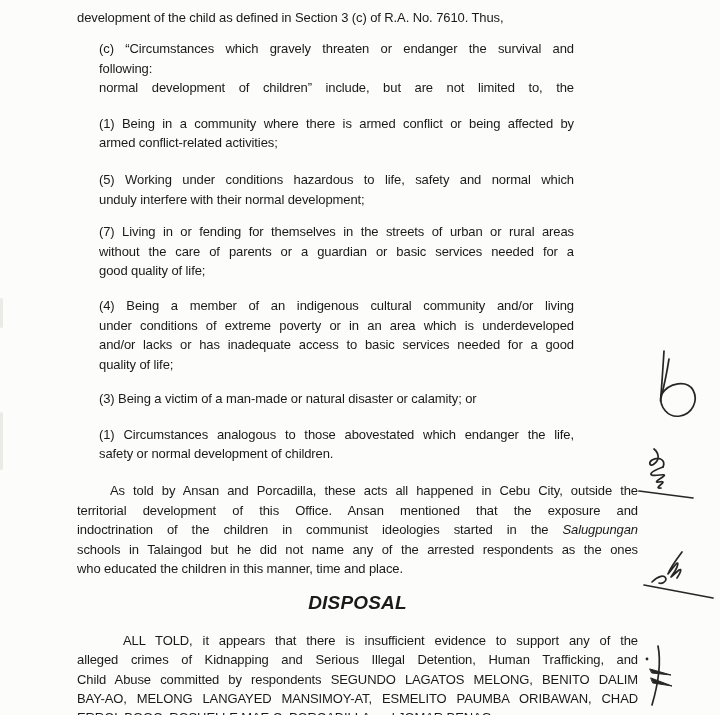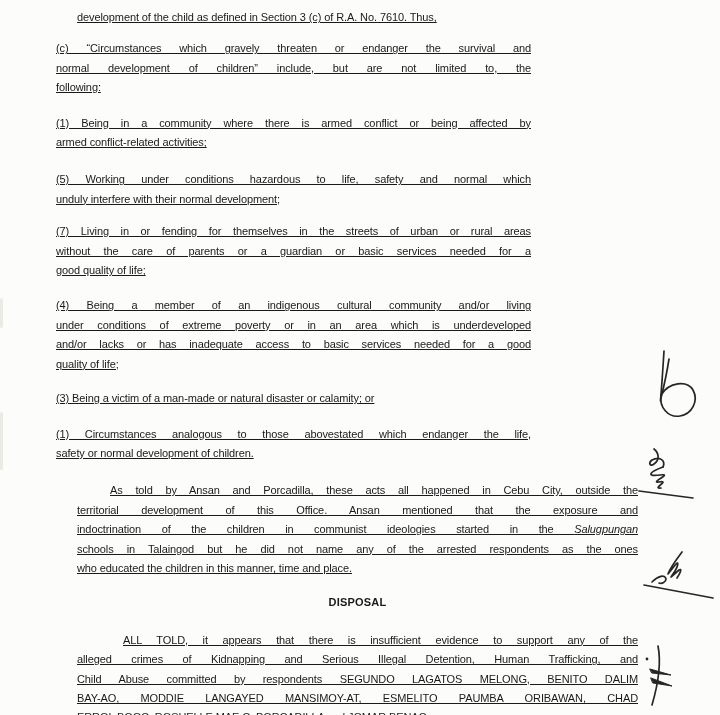--- a/index.html
+++ b/index.html
@@ -7,59 +7,60 @@
     position:relative;
     width:720px; height:715px;
     margin:0;
     background:#fcfcfb;
     overflow:hidden;
     font-family:"Liberation Sans","DejaVu Sans",sans-serif;
     color:#1a1a1a;
     -webkit-font-smoothing:antialiased;
   }
   .content { padding-top:8px; }
-  .blk { font-size:11px; line-height:19.4px; letter-spacing:-0.1px;text-decoration:underline; }
+  .blk { font-size:13px; line-height:19.4px; letter-spacing:-0.1px; }
   .main { margin-left:77px; width:561px; }
-  .ind  { margin-left:56px; width:475px; }
+  .ind  { margin-left:99px; width:475px; }
   .ln {
     white-space:nowrap;
     text-align:justify;
     text-align-last:justify;
   }
   .ln.last { text-align-last:left; }
   .indent-sm { padding-left:33px; }
   .indent-lg { padding-left:46px; }
   .mb12{margin-bottom:12px;} .mb13{margin-bottom:13px;} .mb15{margin-bottom:15px;}
   .mb16{margin-bottom:16px;} .mb18{margin-bottom:18px;}
   .heading {
     margin-left:77px; width:561px;
     text-align:center; text-align-last:center;
-    font-weight:bold; font-size:11px; letter-spacing:0.2px;
+    font-weight:bold; font-size:19px; letter-spacing:0.2px;
     line-height:19.4px;
+    font-style:italic;
   }
   .it { font-style:italic; }
   .mark { position:absolute; pointer-events:none; }
   .mark path { stroke:#262626; fill:none; stroke-width:1.7; stroke-linecap:round; stroke-linejoin:round; }
   .mark path.fill { fill:#262626; stroke-width:1; }
   .smudge { position:absolute; background:#dcdcd6; opacity:0.55; border-radius:2px; }
 </style>
 </head>
 <body>
 
 <div class="page">
   <div class="content">
 
     <div class="blk main mb12">
       <div class="ln last">development of the child as defined in Section 3 (c) of R.A. No. 7610. Thus,</div>
     </div>
 
     <div class="blk ind mb16">
       <div class="ln">(c) “Circumstances which gravely threaten or endanger the survival and</div>
+      <div class="ln last">following:</div>
       <div class="ln">normal development of children” include, but are not limited to, the</div>
-      <div class="ln last">following:</div>
     </div>
 
     <div class="blk ind mb18">
       <div class="ln">(1) Being in a community where there is armed conflict or being affected by</div>
       <div class="ln last">armed conflict-related activities;</div>
     </div>
 
     <div class="blk ind mb13">
       <div class="ln">(5) Working under conditions hazardous to life, safety and normal which</div>
       <div class="ln last">unduly interfere with their normal development;</div>
@@ -94,21 +95,21 @@
       <div class="ln">schools in Talaingod but he did not name any of the arrested respondents as the ones</div>
       <div class="ln last">who educated the children in this manner, time and place.</div>
     </div>
 
     <div class="heading mb18">DISPOSAL</div>
 
     <div class="blk main">
       <div class="ln indent-lg">ALL TOLD, it appears that there is insufficient evidence to support any of the</div>
       <div class="ln">alleged crimes of Kidnapping and Serious Illegal Detention, Human Trafficking, and</div>
       <div class="ln">Child Abuse committed by respondents SEGUNDO LAGATOS MELONG, BENITO DALIM</div>
-      <div class="ln">BAY-AO, MODDIE LANGAYED MANSIMOY-AT, ESMELITO PAUMBA ORIBAWAN, CHAD</div>
+      <div class="ln">BAY-AO, MELONG LANGAYED MANSIMOY-AT, ESMELITO PAUMBA ORIBAWAN, CHAD</div>
       <div class="ln last">ERROL BOOC, ROSHELLE MAE C. PORCADILLA and JOMAR BENAG.</div>
     </div>
 
   </div>
 
   <svg class="mark" style="left:652px; top:349px;" width="48" height="72" viewBox="0 0 48 72">
     <path d="M12 2 C11 18 10 34 8.5 52"></path>
     <path d="M17 10 C15 23 12 37 9 49"></path>
     <path d="M9 46 C17 33 35 31 41 41 C47 52 40 65 28 67 C16 69 7 58 9 46 Z"></path>
   </svg>

